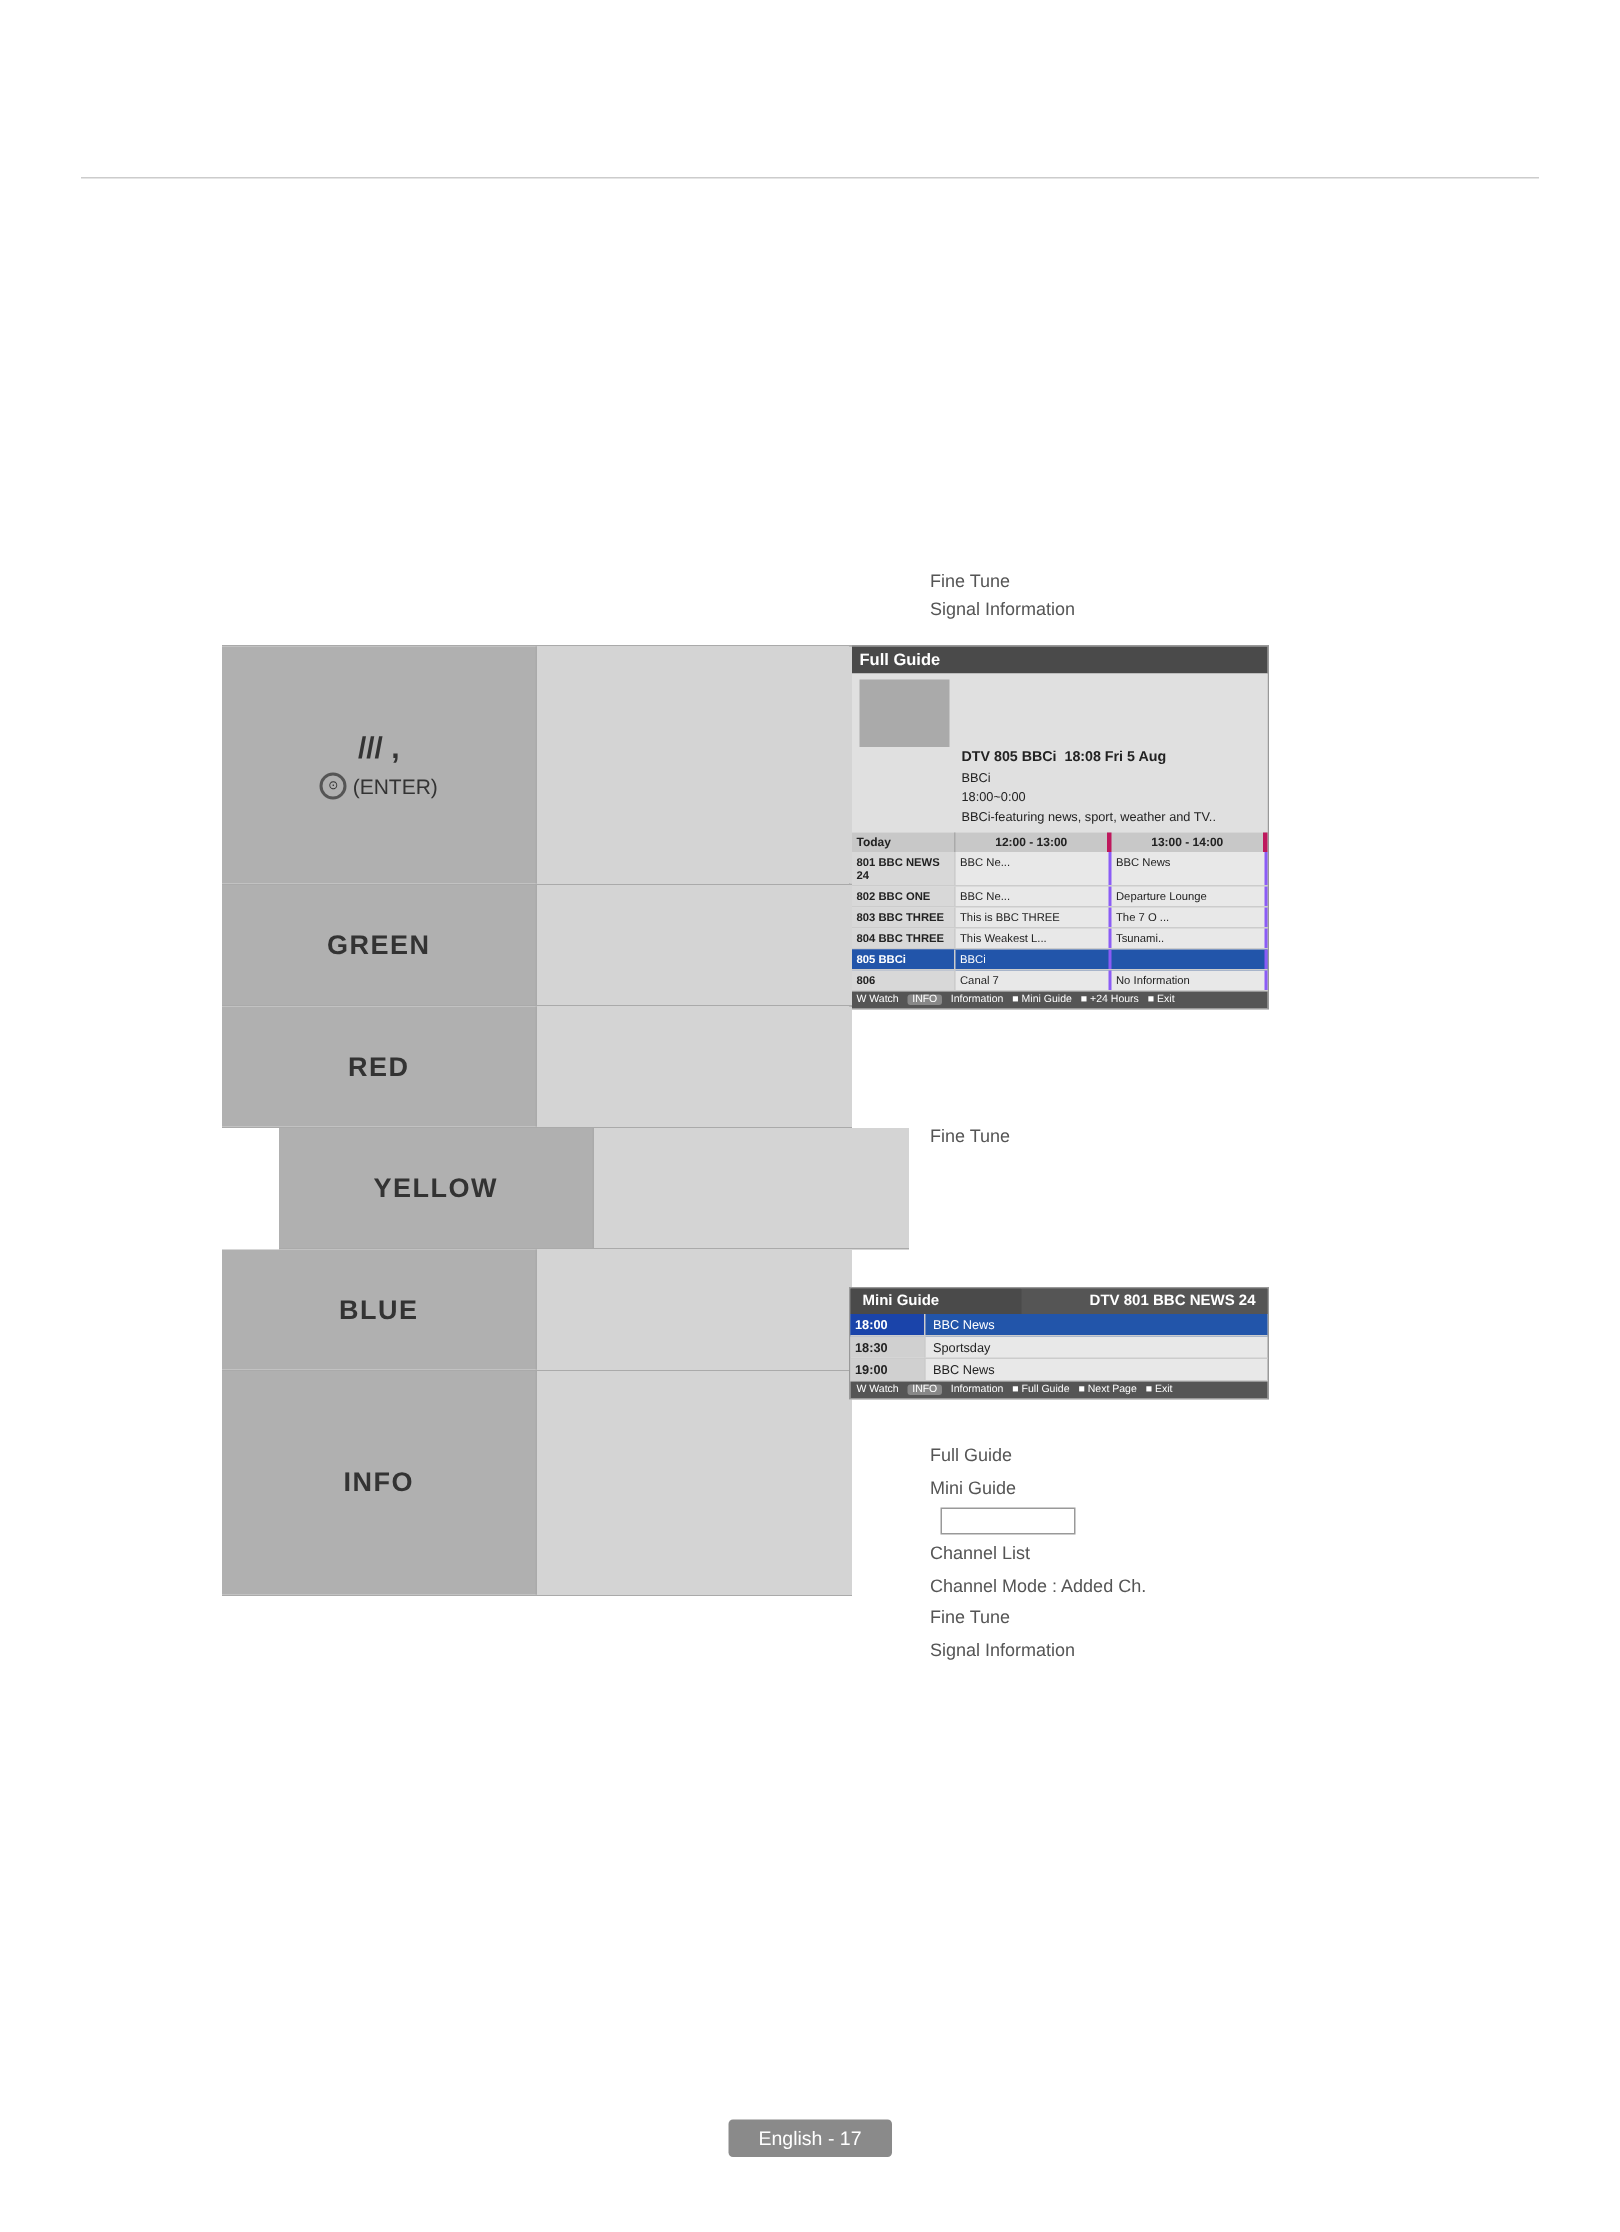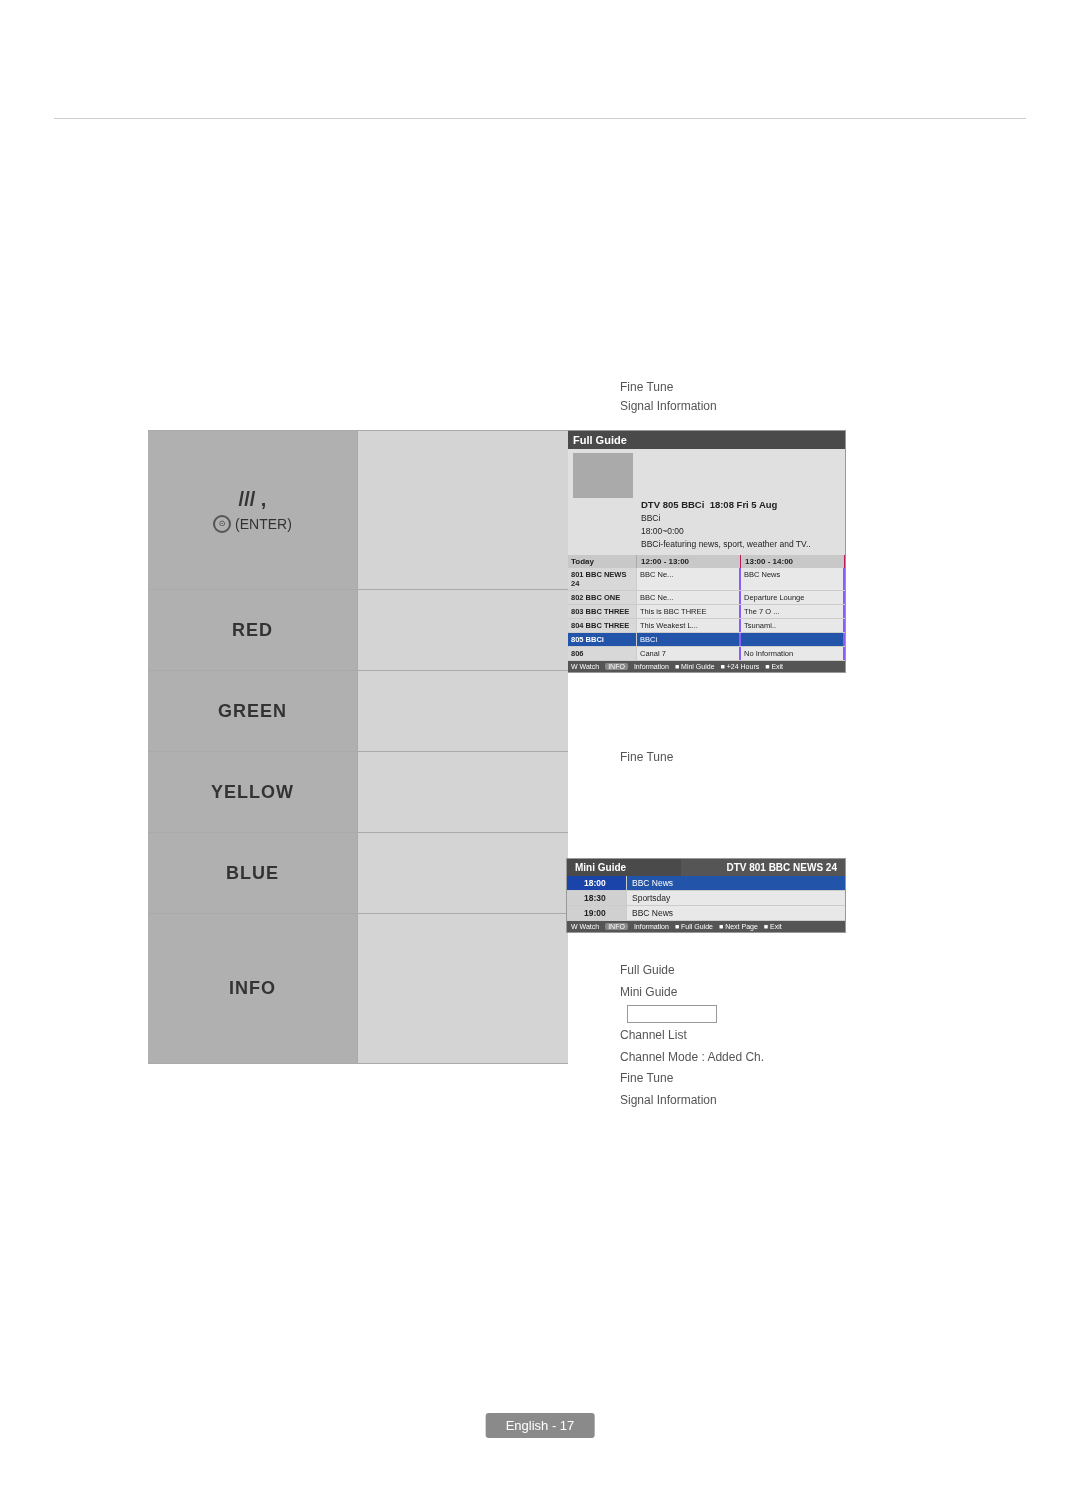--- a/index.html
+++ b/index.html
@@ -151,21 +151,22 @@
       font-weight: bold;
     }
     .fg-th-today {
       width: 70px;
       padding: 2px 4px;
       border-right: 1px solid #aaa;
     }
     .fg-th-slot {
       flex: 1;
       padding: 2px 4px;
-      border-right: 1px solid #be185d;
+      border-right: 3px solid #be185d;
+      text-align: center;
     }
     .fg-channel-row {
       display: flex;
       font-size: 8px;
       border-bottom: 1px solid #ccc;
     }
     .fg-channel-row.highlighted {
       background: #2255aa;
       color: #fff;
     }
@@ -244,22 +245,22 @@
     .mg-row {
       display: flex;
       font-size: 8.5px;
       border-bottom: 1px solid #ccc;
     }
     .mg-row.highlighted {
       background: #2255aa;
       color: #fff;
     }
     .mg-time {
-      width: 60px;
-      padding: 2px 17px;
+      width: 50px;
+      padding: 2px 3px;
       background: #d0d0d0;
       border-right: 1px solid #ccc;
       font-weight: bold;
     }
     .mg-row.highlighted .mg-time {
       background: #1a44aa;
     }
     .mg-prog {
       flex: 1;
       padding: 2px 5px;
@@ -389,33 +390,33 @@
       <div class="circle-enter">
         <div class="circle-icon">⊙</div>
         <span>(ENTER)</span>
       </div>
     </div>
     <div class="btn-cell-right"></div>
   </div>
 
   <div class="btn-row" style="min-height:80px;">
     <div class="btn-cell-left">
-      <span class="btn-label">RED</span>
+      <span class="btn-label">GREEN</span>
     </div>
     <div class="btn-cell-right"></div>
   </div>
 
   <div class="btn-row" style="min-height:80px;">
     <div class="btn-cell-left">
-      <span class="btn-label">GREEN</span>
-    </div>
-    <div class="btn-cell-right"></div>
-  </div>
-
-  <div class="btn-row" style="min-height:80px;">
+      <span class="btn-label">RED</span>
+    </div>
+    <div class="btn-cell-right"></div>
+  </div>
+
+  <div class="btn-row" style="min-height:80px;margin-left:38px;">
     <div class="btn-cell-left">
       <span class="btn-label">YELLOW</span>
     </div>
     <div class="btn-cell-right"></div>
   </div>
 
   <div class="btn-row" style="min-height:80px;">
     <div class="btn-cell-left">
       <span class="btn-label">BLUE</span>
     </div>

